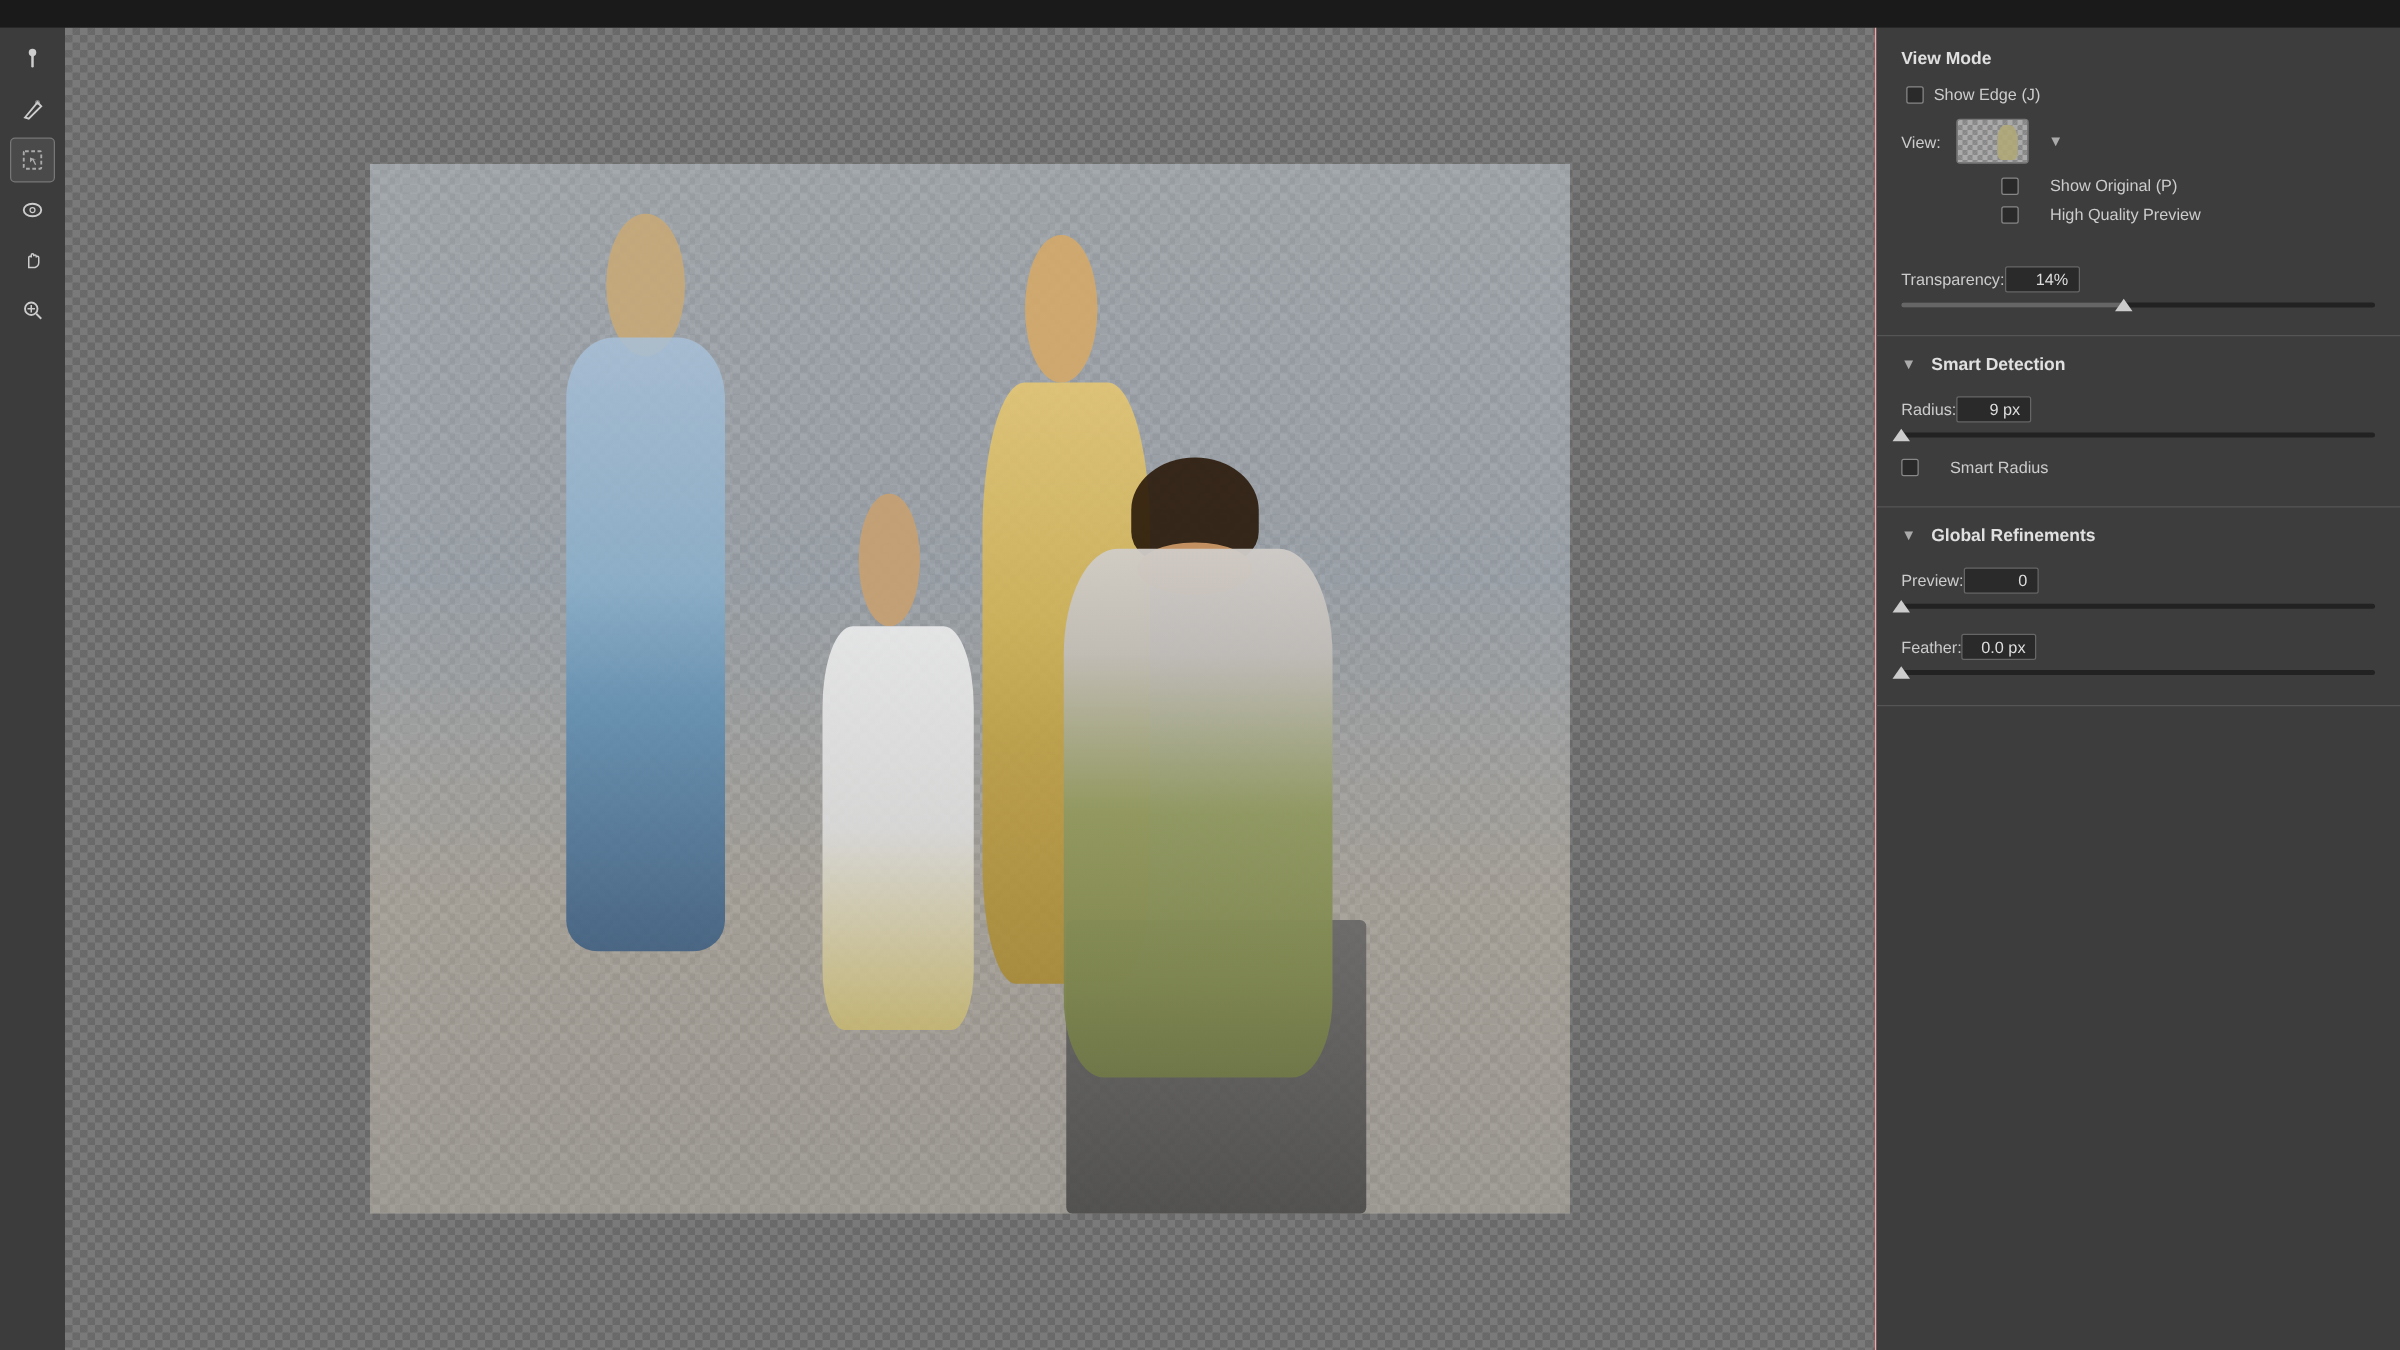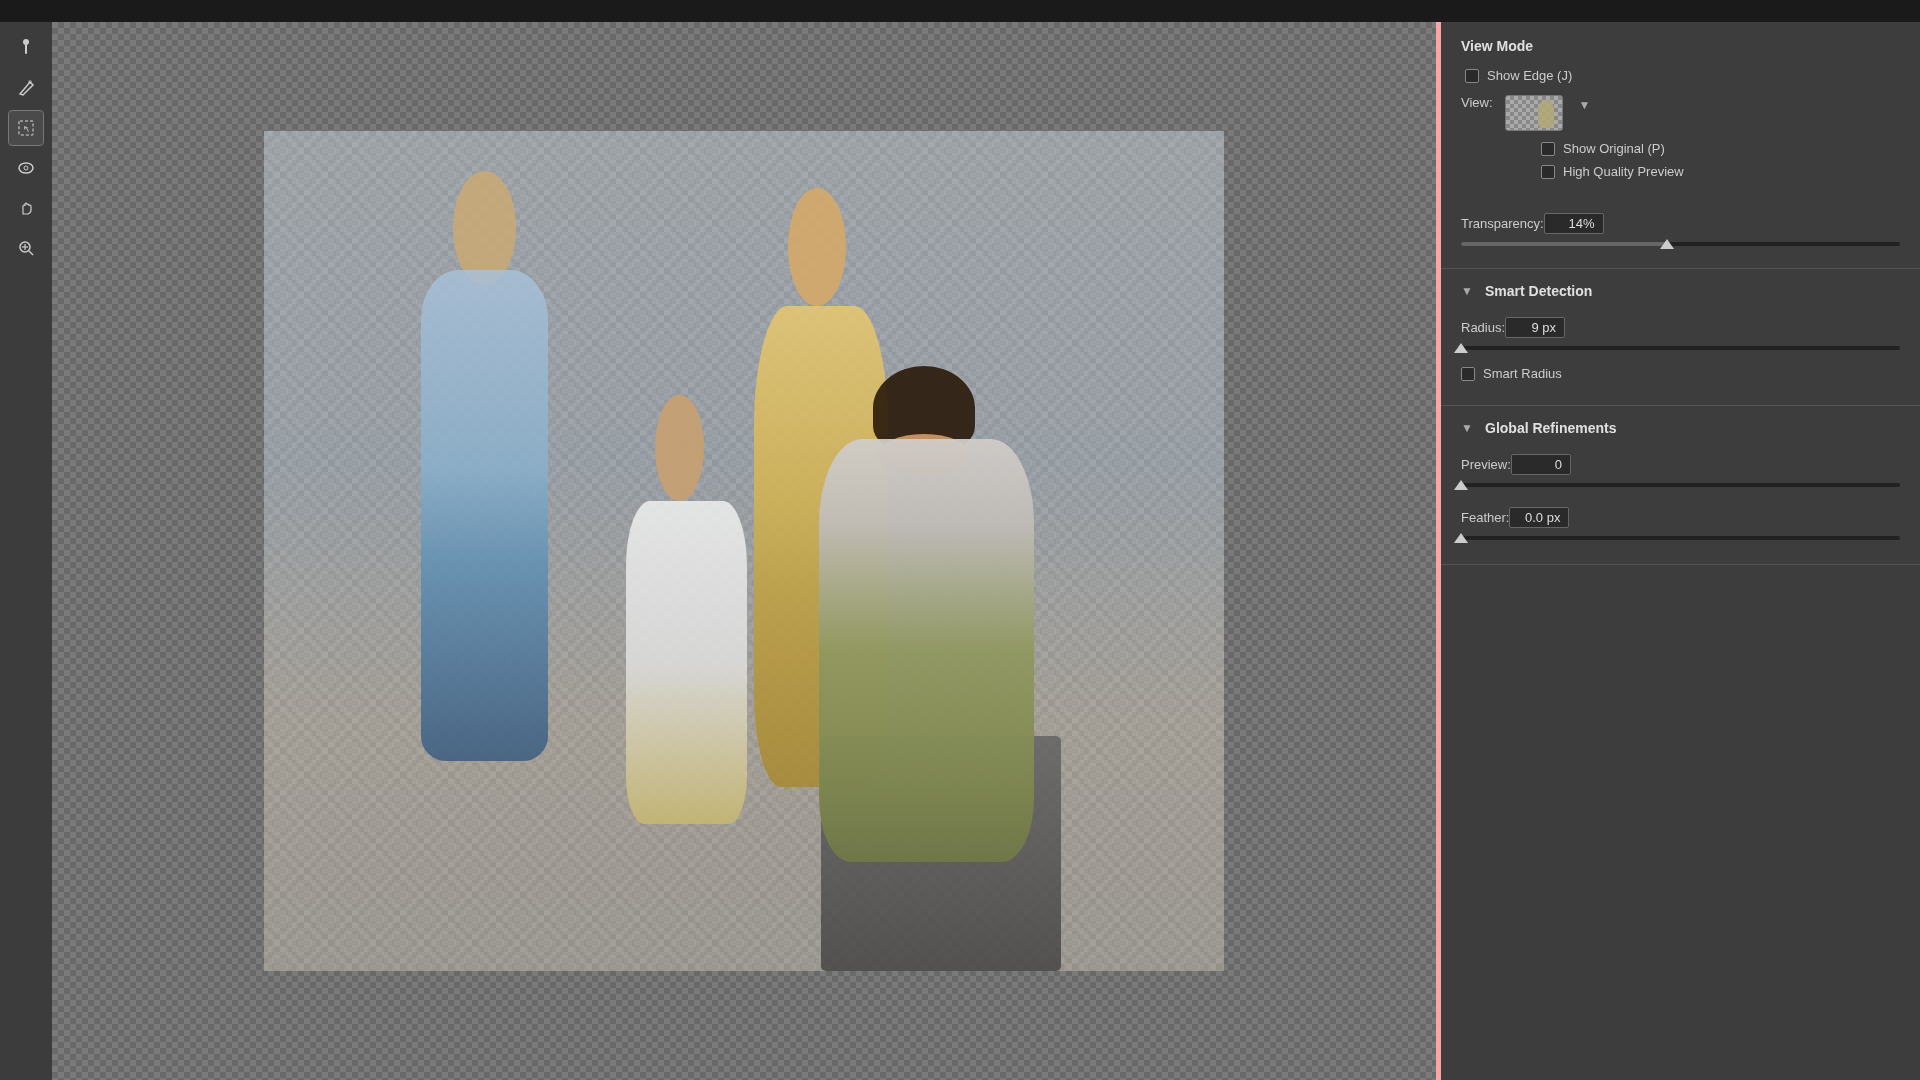--- a/index.html
+++ b/index.html
@@ -268,27 +268,27 @@
       top: 72%;
       width: 25%;
       height: 28%;
       background: linear-gradient(180deg, #606060 0%, #404040 100%);
       border-radius: 5px;
       opacity: 0.8;
     }
 
     
     .right-panel {
-      width: 484px;
+      width: 420px;
       background: #3d3d3d;
       display: flex;
       flex-direction: column;
       flex-shrink: 0;
       overflow-y: auto;
-      border-left: 5px solid #fca5a5;
+      border-left: 1px solid #fca5a5;
     }
 
     
     .view-mode-section {
       padding: 16px 20px 12px;
     }
 
     .view-mode-title {
       font-size: 14px;
       font-weight: 600;
@@ -299,20 +299,21 @@
     .show-edge-row {
       display: flex;
       align-items: flex-end;
       gap: 8px;
       margin-bottom: 12px;
       padding-left: 4px;
     }
 
     .view-row {
       display: flex;
+      align-items: center;
       gap: 12px;
       margin-bottom: 10px;
     }
 
     .view-label {
       font-size: 13px;
       color: #ccc;
     }
 
     .view-thumbnail-btn {
@@ -359,21 +360,21 @@
       display: flex;
       align-items: center;
       justify-content: center;
       color: #aaa;
       font-size: 12px;
     }
 
     .checkbox-row {
       display: flex;
       align-items: center;
-      gap: 8px;
+      gap: 25px;
       margin-bottom: 8px;
       padding-left: 0;
     }
 
     .checkbox-row.indented {
       padding-left: 80px;
     }
 
     .custom-checkbox {
       width: 14px;

